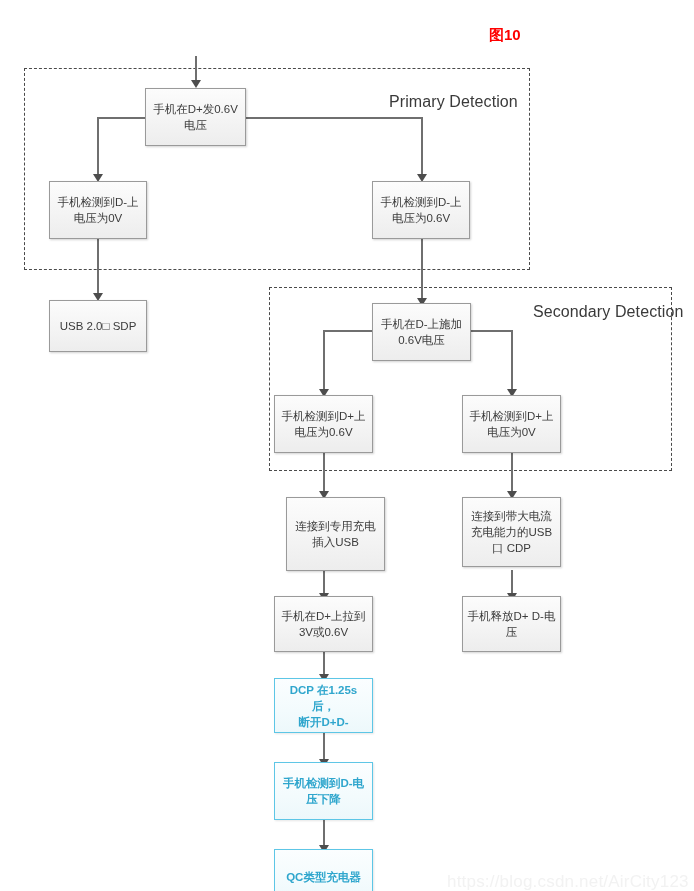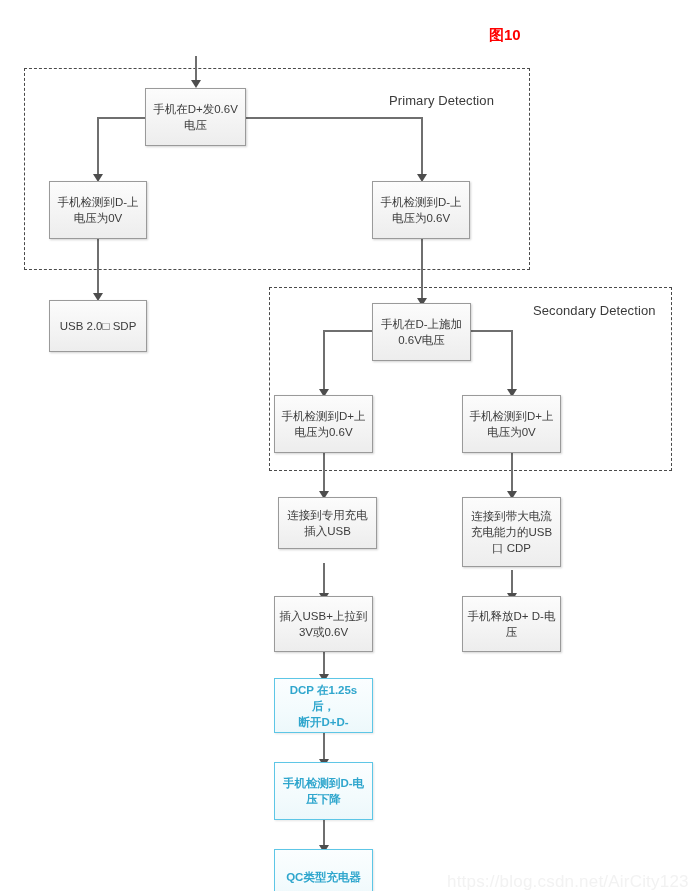--- a/index.html
+++ b/index.html
@@ -20,21 +20,21 @@
 
   
   .region {
     position: absolute;
     border: 1.5px dashed #4a4a4a;
     box-sizing: border-box;
     background: transparent;
   }
   .region-label {
     position: absolute;
-    font-size: 13px;
+    font-size: 16px;
     color: #3a3a3a;
     white-space: nowrap;
     letter-spacing: .1px;
   }
 
   
   .node {
     position: absolute;
     box-sizing: border-box;
     border: 1px solid #9a9a9a;
@@ -206,38 +206,38 @@
     </div>
   </div>
 
   <div class="node" style="left:462px; top:395px; width:99px; height:58px;">
     <div>
       <span class="txt">手机检测到D+上</span>
       <span class="txt">电压为0V</span>
     </div>
   </div>
 
-  <div class="node" style="left:278px; top:497px; width:99px; height:52px;">
+  <div class="node" style="left:286px; top:497px; width:99px; height:74px;">
     <div>
       <span class="txt">连接到专用充电</span>
       <span class="txt">插入USB</span>
     </div>
   </div>
 
   <div class="node" style="left:462px; top:497px; width:99px; height:70px;">
     <div>
       <span class="txt">连接到带大电流</span>
       <span class="txt">充电能力的USB</span>
       <span class="txt">口 CDP</span>
     </div>
   </div>
 
   <div class="node" style="left:274px; top:596px; width:99px; height:56px;">
     <div>
-      <span class="txt">插入USB+上拉到</span>
+      <span class="txt">手机在D+上拉到</span>
       <span class="txt">3V或0.6V</span>
     </div>
   </div>
 
   <div class="node" style="left:462px; top:596px; width:99px; height:56px;">
     <div>
       <span class="txt">手机释放D+ D-电</span>
       <span class="txt">压</span>
     </div>
   </div>

